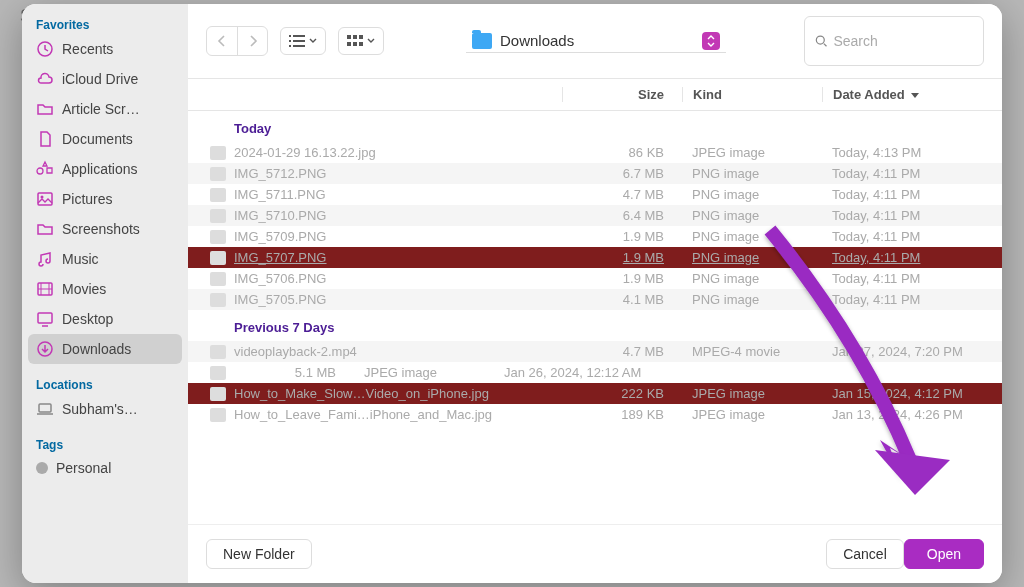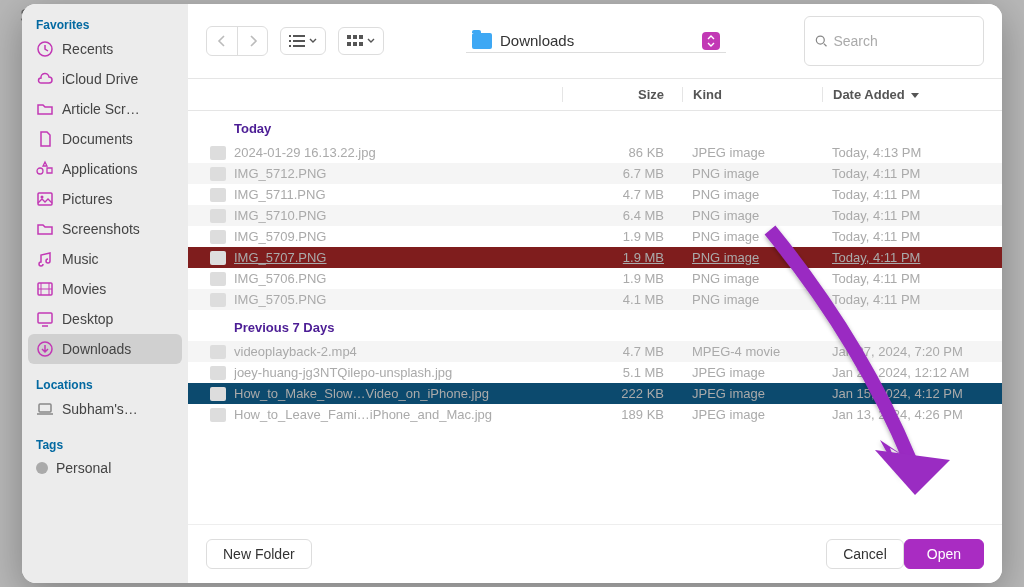--- a/index.html
+++ b/index.html
@@ -299,26 +299,25 @@
         <div class="group-label">Previous 7 Days</div>
         <div class="row datarow" style="background: rgb(245, 245, 245);">
           <span class="ficon"></span>
           <span class="fname">videoplayback-2.mp4</span>
           <span class="fsize">4.7 MB</span>
           <span class="fkind">MPEG-4 movie</span>
           <span class="fdate">Jan 27, 2024, 7:20 PM</span>
         </div>
         <div class="row datarow" style="background: rgb(255, 255, 255);">
           <span class="ficon"></span>
-          <span class="fname">joey-huang-jg3NTQilepo-unsplash.jpg</span>
           <span class="fsize">5.1 MB</span>
           <span class="fkind">JPEG image</span>
           <span class="fdate">Jan 26, 2024, 12:12 AM</span>
         </div>
-        <div class="row datarow" style="background: #0c4a6e;">
+        <div class="row datarow" style="background: #7f1d1d;">
           <span class="ficon"></span>
           <span class="fname">How_to_Make_Slow…Video_on_iPhone.jpg</span>
           <span class="fsize">222 KB</span>
           <span class="fkind">JPEG image</span>
           <span class="fdate">Jan 15, 2024, 4:12 PM</span>
         </div>
         <div class="row datarow" style="background: rgb(255, 255, 255);">
           <span class="ficon"></span>
           <span class="fname">How_to_Leave_Fami…iPhone_and_Mac.jpg</span>
           <span class="fsize">189 KB</span>

